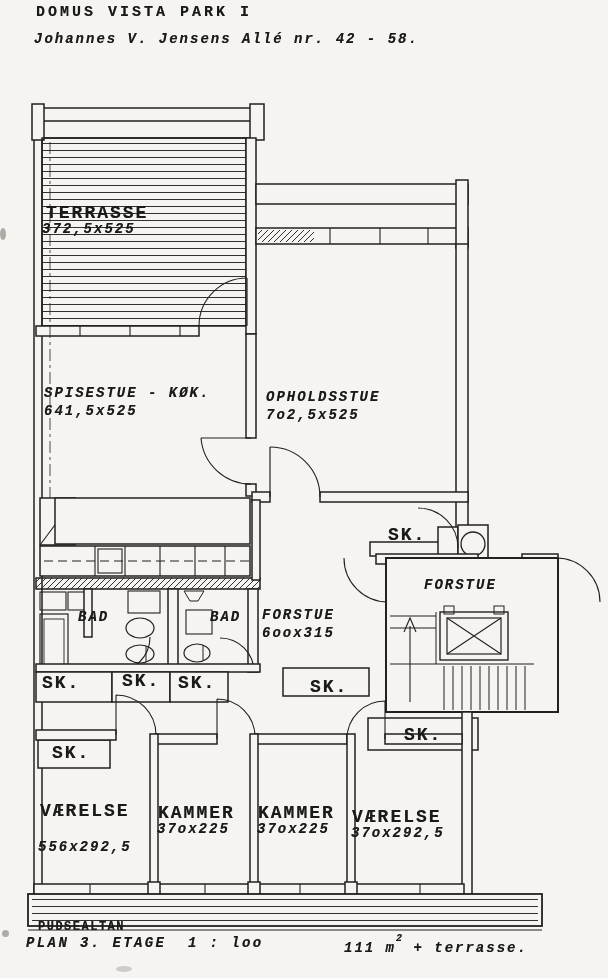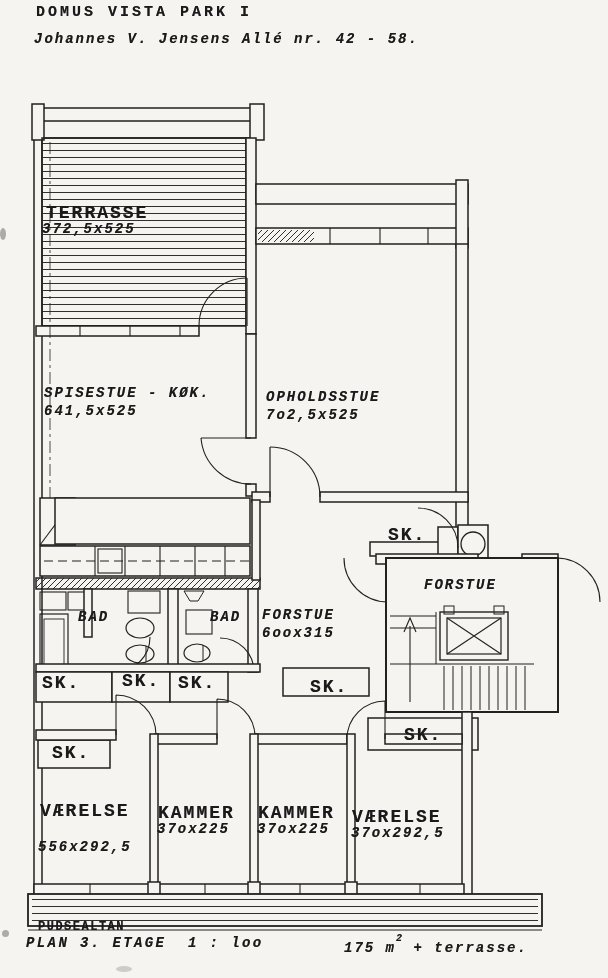--- a/index.html
+++ b/index.html
@@ -219,19 +219,19 @@
 
   <span class="txt t13" style="left:258px;top:804px;">KAMMER</span>
   <span class="txt t14" style="left:257px;top:822px;">37ox225</span>
 
   <span class="txt t13" style="left:352px;top:808px;">VÆRELSE</span>
   <span class="txt t14" style="left:351px;top:826px;">37ox292,5</span>
 
   <span class="txt t12" style="left:38px;top:921px;letter-spacing:1.5px;">PUDSEALTAN</span>
 
   <span class="txt t14" style="left:26px;top:936px;letter-spacing:2.4px;">PLAN 3. ETAGE  1 : loo</span>
-  <span class="txt t14" style="left:344px;top:938px;"><span>175 m</span><sup class="mexp">2</sup><span> + terrasse.</span></span>
+  <span class="txt t14" style="left:344px;top:938px;"><span>111 m</span><sup class="mexp">2</sup><span> + terrasse.</span></span>
 
   <div class="smudge" style="left:0px;top:228px;width:6px;height:12px;"></div>
   <div class="smudge" style="left:2px;top:930px;width:7px;height:7px;"></div>
   <div class="smudge" style="left:116px;top:966px;width:16px;height:6px;opacity:.25;"></div>
 
 </div>
 
 </body></html>

